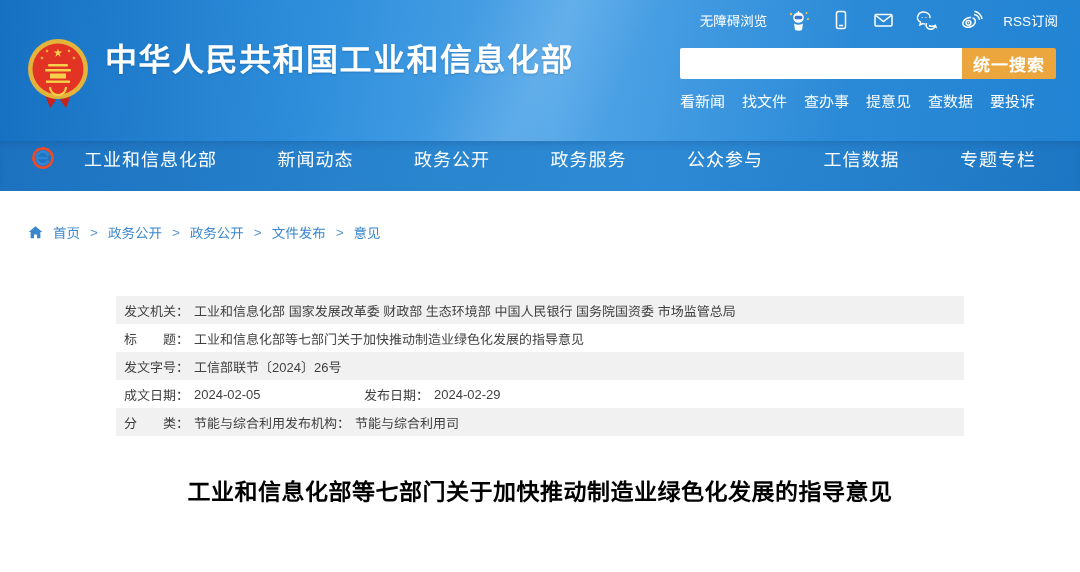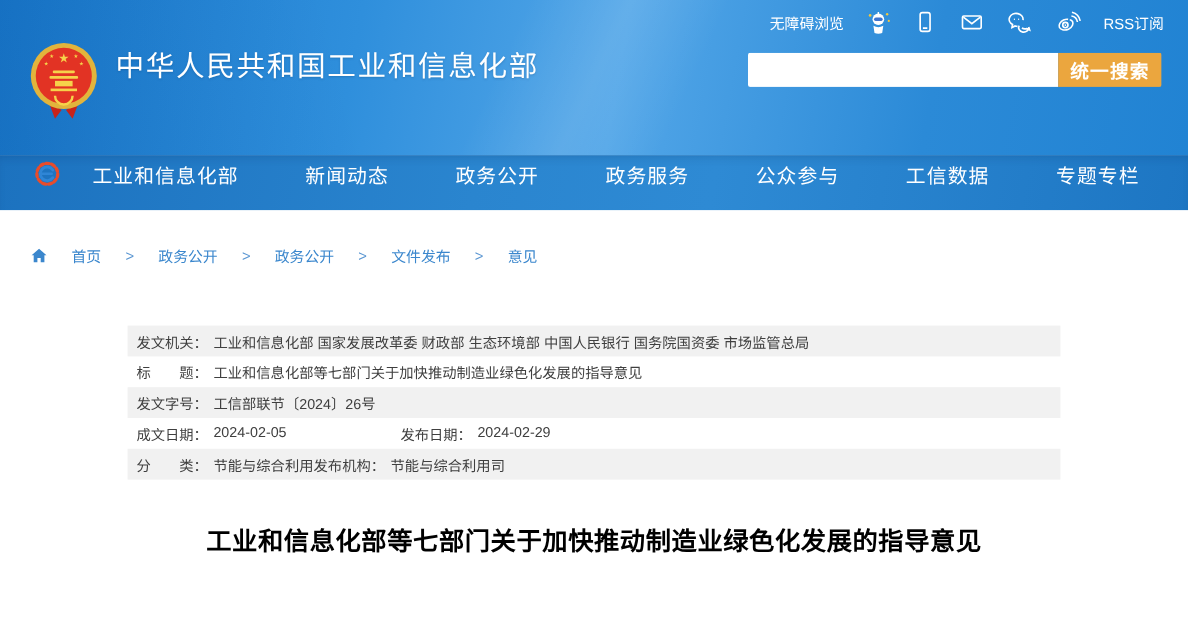--- a/index.html
+++ b/index.html
@@ -13,51 +13,51 @@
     background:
       linear-gradient(115deg, rgba(255,255,255,0) 42%, rgba(255,255,255,.10) 50%, rgba(255,255,255,0) 58%),
       linear-gradient(75deg, rgba(0,40,90,.10) 0%, rgba(0,40,90,0) 30%); }
   .topbar { position:relative; z-index:2; display:flex; justify-content:flex-end; align-items:center;
     gap:20px; height:40px; padding-right:22px; color:#fff; font-size:13.5px; }
   .topbar .tlink { cursor:pointer; }
   .topbar svg { display:block; }
   .brand-row { position:relative; z-index:2; display:flex; align-items:flex-start; padding-left:26px; }
   .emblem { width:64px; height:72px; margin-top:-2px; }
   .brand-text { margin-left:15px; color:#fff; }
-  .brand-cn { font-size:26px; font-weight:normal; letter-spacing:1.5px;
+  .brand-cn { font-size:32px; font-weight:bold; letter-spacing:1.5px;
     text-shadow:0 1px 2px rgba(0,50,100,.25); line-height:40px; }
   .brand-en { font-size:11.5px; margin-top:3px; letter-spacing:.2px; opacity:.96; }
 
   .search-area { position:absolute; z-index:3; top:48px; right:24px; width:376px; }
   .search-row { display:flex; height:31px; overflow:hidden; border-radius:2px; }
   .search-input { flex:1; border:none; outline:none; padding:0 10px; font-size:14px; background:#fff; }
   .search-btn { width:94px; border:none; background:#eba63e; color:#fff; font-size:17px;
     font-weight:bold; letter-spacing:1px; cursor:pointer; font-family:inherit; }
   .quick-links { display:flex; gap:17px; margin-top:11px; color:#fff; font-size:15px; }
   .quick-links span { cursor:pointer; }
 
   
   .nav { display:flex; align-items:flex-start; height:50px; padding:4px 30px;
     background:linear-gradient(100deg,#1c72bf 0%,#2a85cf 40%,#2e8ad4 60%,#1d76c3 100%);
     box-shadow:inset 0 6px 10px -6px rgba(0,30,70,.25); color:#fff; }
   .nav-logo { width:26px; height:26px; margin-right:28px; }
   .nav-items { flex:1; display:flex; justify-content:space-between; align-items:center; padding-right:14px; }
   .nav-item { font-size:18px; letter-spacing:1px; cursor:pointer; white-space:nowrap; }
 
   
-  .breadcrumb { display:flex; align-items:center; gap:22px; margin:31px 0 0 28px;
+  .breadcrumb { display:flex; align-items:center; gap:10px; margin:31px 0 0 28px;
     font-size:13.5px; color:#3b87cd; }
   .breadcrumb .crumb { cursor:pointer; }
   .breadcrumb .sep { color:#5a96d2; }
 
   
   .doc-table { width:848px; margin:54px auto 0; font-size:13px; color:#3f3f3f; }
   .trow { display:flex; align-items:center; height:28px; padding-left:8px; }
   .trow:nth-child(odd) { background:#f1f1f1; }
-  .cell { display:flex; }
+  .cell { display:flex; align-items:center; }
   .cell-fixed { width:240px; }
   .tlabel { white-space:pre; }
   .tvalue { margin-left:5px; white-space:nowrap; }
 
   
   .doc-title { margin-top:37px; text-align:center; font-size:23px; font-weight:bold;
     color:#000; letter-spacing:.5px; }
   .doc-number { margin-top:71px; text-align:center; font-size:16.5px; color:#4a4a52;
     font-family:"DejaVu Serif","Liberation Serif",serif; letter-spacing:1px; }
 </style>
@@ -131,20 +131,28 @@
     <div class="brand-text">
       <div class="brand-cn">中华人民共和国工业和信息化部</div>
     </div>
   </div>
 
   <div class="search-area">
     <div class="search-row">
       <input class="search-input" type="text" value="" style="">
       <button class="search-btn">统一搜索</button>
     </div>
+    <div class="quick-links">
+      <span>看新闻</span>
+      <span>找文件</span>
+      <span>查办事</span>
+      <span>提意见</span>
+      <span>查数据</span>
+      <span>要投诉</span>
+    </div>
   </div>
 </div>
 
 <div class="nav">
   <svg class="nav-logo" viewBox="0 0 26 26">
     <circle cx="13" cy="13" r="9.5" fill="none" stroke="#e84c2b" stroke-width="3" stroke-dasharray="3 2.4" stroke-linecap="round"></circle>
     <path d="M18 16.5 A6.2 6.2 0 1 1 18 9.5" fill="none" stroke="#2f86d6" stroke-width="2.6" stroke-linecap="round"></path>
     <line x1="8" y1="13" x2="17" y2="13" stroke="#2f86d6" stroke-width="2.4" stroke-linecap="round"></line>
   </svg>
   <div class="nav-items">

